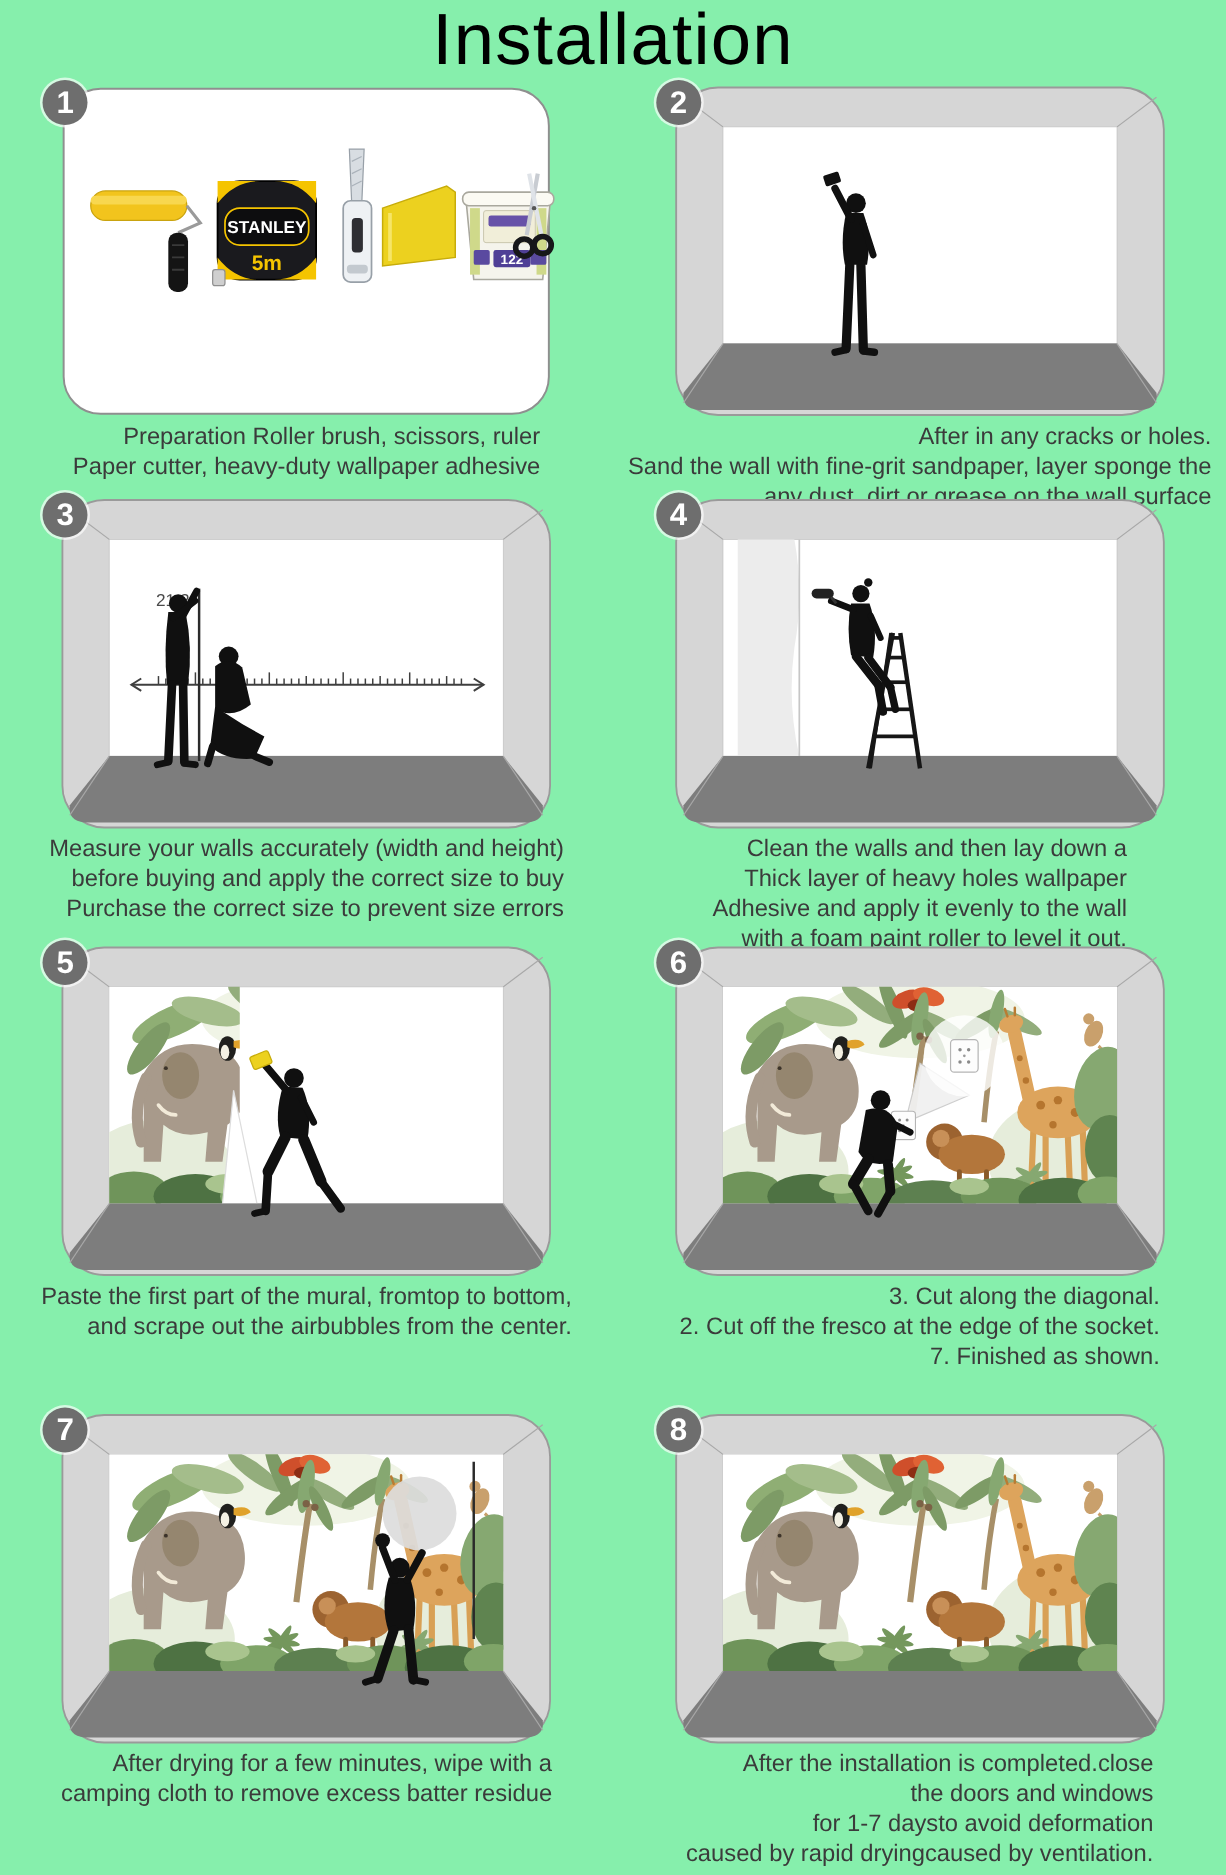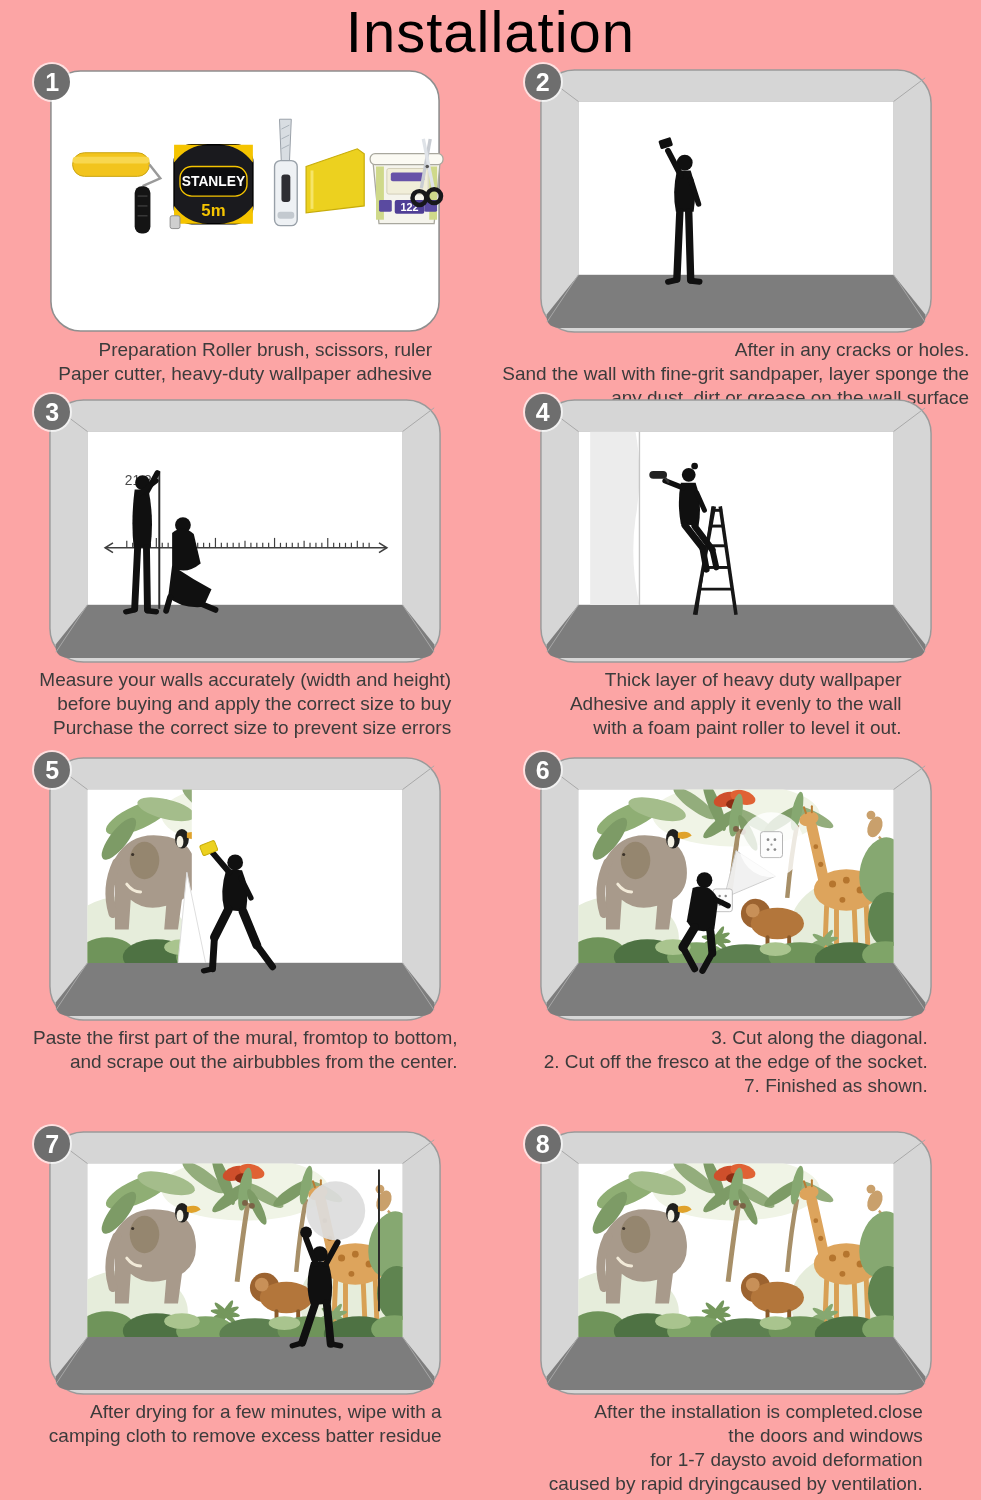--- a/index.html
+++ b/index.html
@@ -1,17 +1,17 @@
 <!DOCTYPE html>
 <html><head>
 <meta charset="utf-8">
 <style>
   html,body{margin:0;padding:0;background:#ffffff;}
   body{font-family:"Liberation Sans", sans-serif;}
-  .sheet{position:relative;width:981px;height:1500px;margin:0 auto;background:#fca5a5;overflow:hidden;}
+  .sheet{position:relative;width:981px;height:1500px;margin:0 auto;background:#86efac;overflow:hidden;}
   .page-title{height:64px;line-height:64px;text-align:center;font-size:58px;font-weight:400;
     color:#000;letter-spacing:1px;}
   .grid{display:grid;grid-template-columns:1fr 1fr;grid-template-rows:330px 358px 374px 374px;}
   .step{display:flex;flex-direction:column;align-items:center;padding-top:4px;}
   .panelwrap{position:relative;width:402px;}
   .badge{position:absolute;top:-4px;left:-10px;width:36px;height:36px;border-radius:50%;
     background:#6e6e6e;color:#fff;font-size:25px;font-weight:700;display:flex;
     align-items:center;justify-content:center;z-index:3;box-shadow:0 0 0 2px rgba(255,255,255,.65);}
   .panel{display:block;width:402px;height:266px;}
   .caption{margin-top:4px;text-align:right;color:#3b3b3b;font-size:19px;line-height:1.26;}
@@ -359,21 +359,22 @@
               <line x1="136" y1="120" x2="140" y2="138" stroke-width="6" stroke-linecap="round"></line>
             </g>
             <g>
               <rect x="72" y="40" width="18" height="8" rx="4" fill="#222222"></rect>
               <line x1="88" y1="47" x2="92" y2="52" stroke="#333" stroke-width="2.4"></line>
             </g>
           </g>
         </svg>
       </div>
       <div class="caption">
-        <div class="cap-line">Thick layer of heavy duty wallpaper</div>
+        <div class="cap-line">Clean the walls and then lay down a</div>
+        <div class="cap-line">Thick layer of heavy holes wallpaper</div>
         <div class="cap-line">Adhesive and apply it evenly to the wall</div>
         <div class="cap-line">with a foam paint roller to level it out.</div>
       </div>
     </section>
 
     <section class="step">
       <div class="panelwrap">
         <div class="badge">5</div>
         <svg class="panel" viewBox="0 0 400 270">
           <use href="#room-base"></use>

